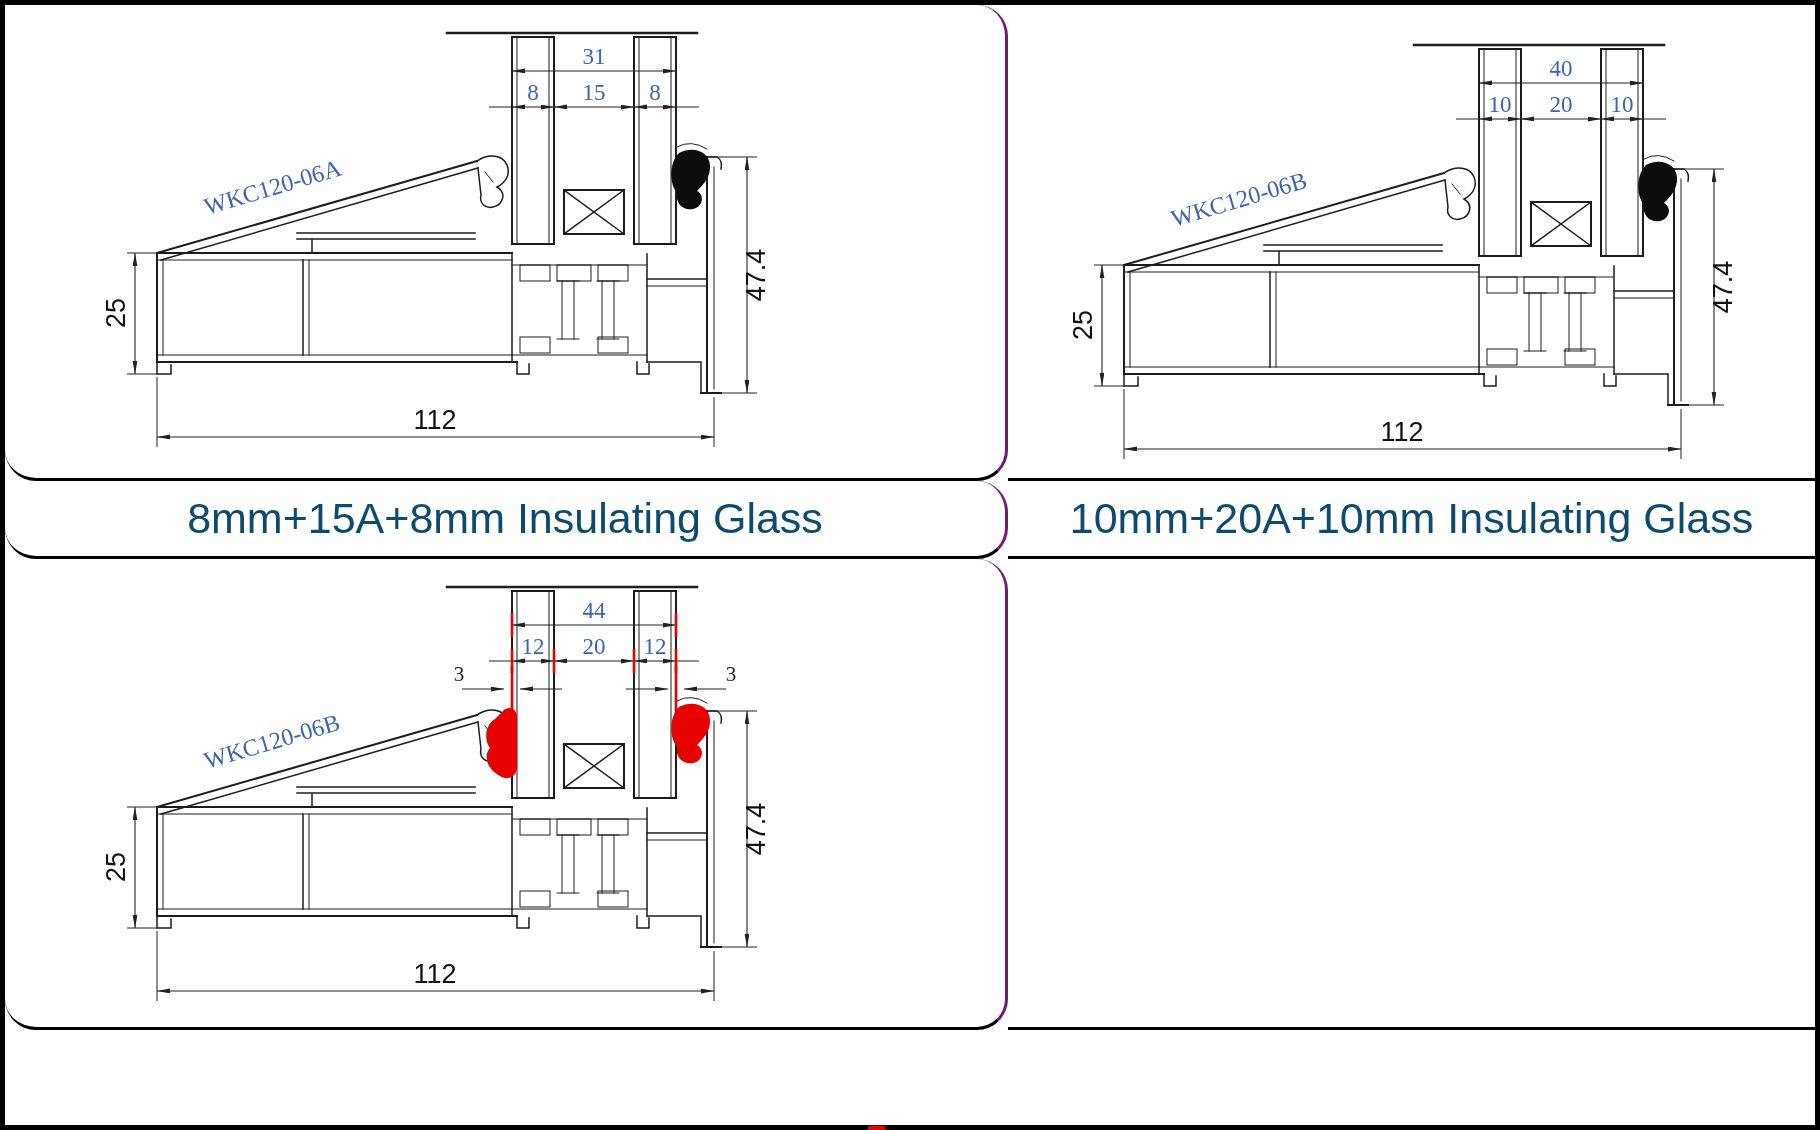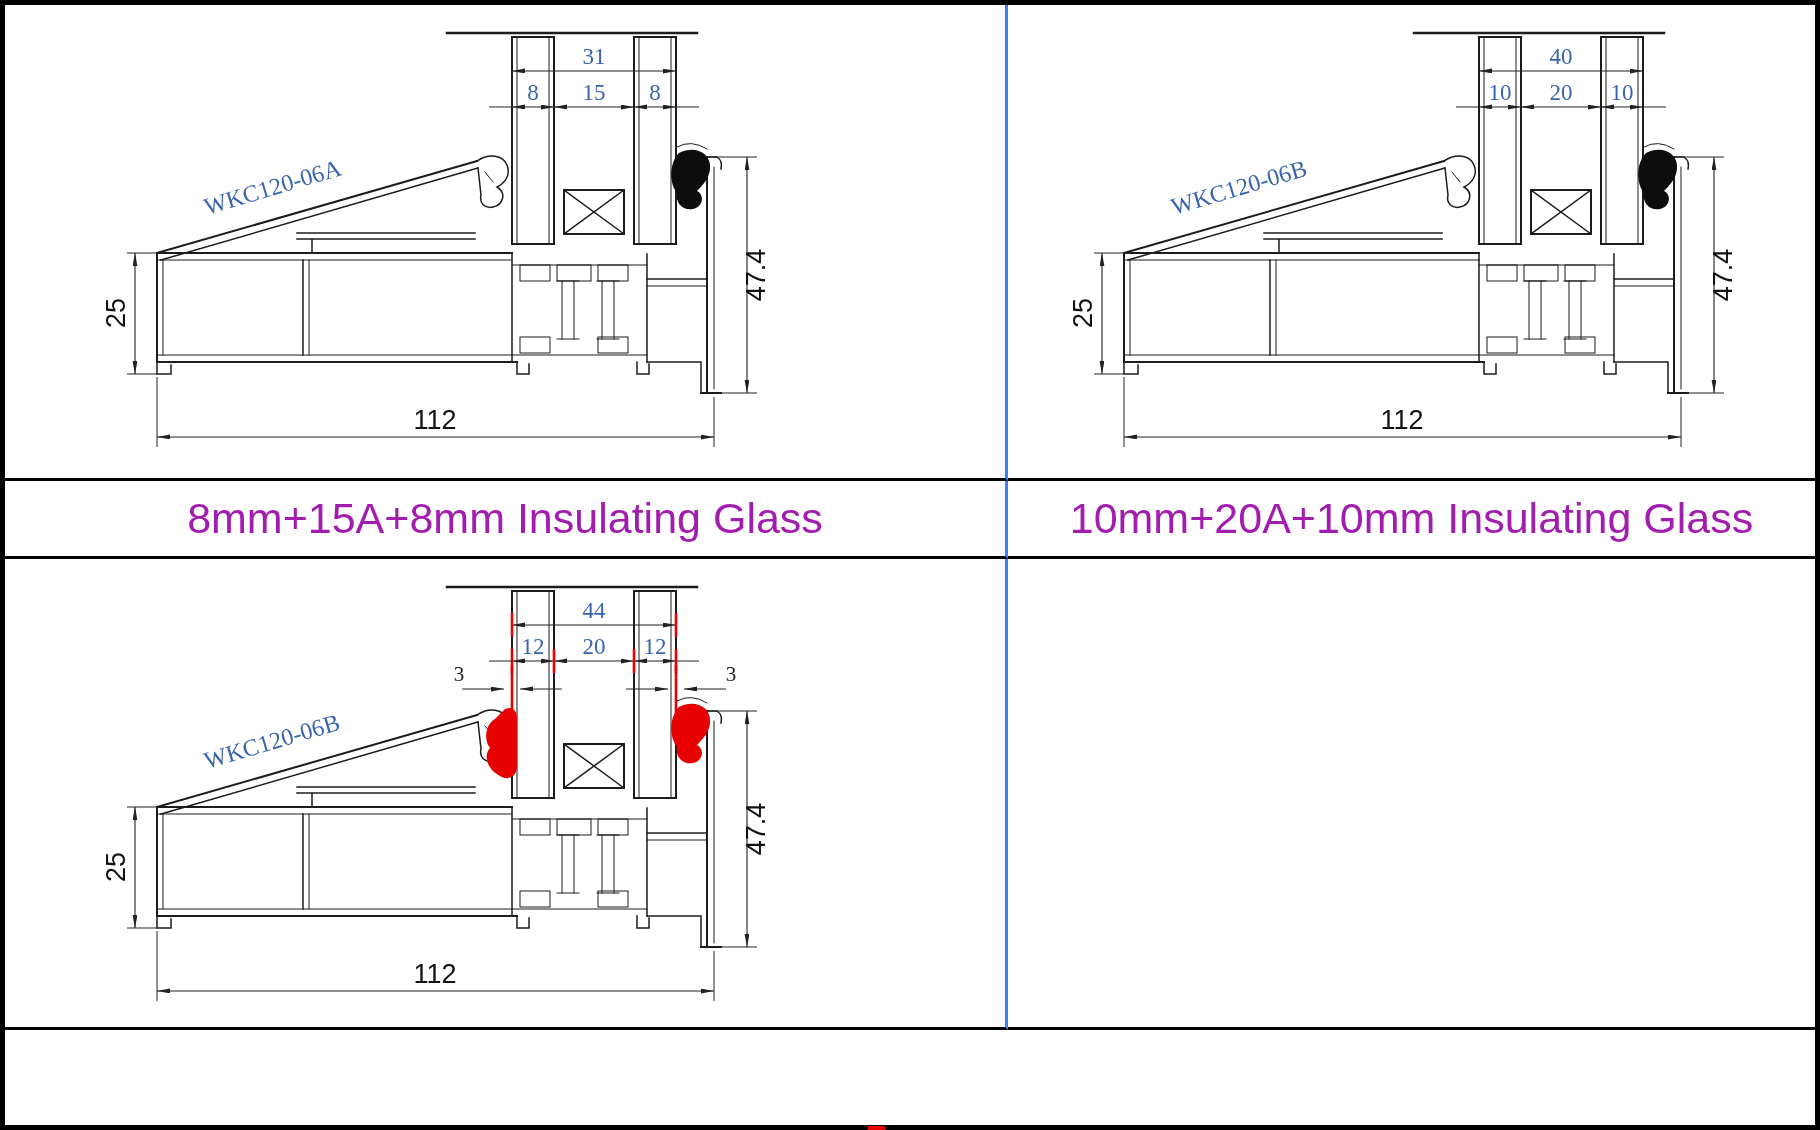--- a/index.html
+++ b/index.html
@@ -5,28 +5,28 @@
   html,body{margin:0;padding:0;background:#fff;}
   body{width:1820px;height:1130px;font-family:"Liberation Sans",sans-serif;}
   .sheet{
     position:relative;width:1820px;height:1130px;box-sizing:border-box;
     border:5px solid #000;background:#fff;
     display:grid;
     grid-template-columns:1003px auto;
     grid-template-rows:476px 78px 471px auto;
   }
   .cell{box-sizing:border-box;overflow:hidden;background:#fff;}
-  .b-r{border-right:3px solid #3b82f6;}
+  .b-r{border-right:3px solid #701a75;border-radius:31px;}
   .b-b{border-bottom:3px solid #000;}
   .cell-drawing{display:flex;align-items:flex-start;}
   .pad-left{padding-left:52px;padding-top:2px;}
-  .pad-right{padding-left:16px;padding-top:2px;}
+  .pad-right{padding-left:16px;padding-top:14px;}
   .cell-caption{display:flex;align-items:center;justify-content:center;}
   .caption-text{
-    font-size:43px;color:#a21caf;letter-spacing:0px;white-space:nowrap;
+    font-size:43px;color:#0c4a6e;letter-spacing:0px;white-space:nowrap;
     font-family:"Liberation Sans",sans-serif;
   }
   svg.drawing{display:block;}
   
   .p2{stroke:#1c1c1c;stroke-width:2;fill:none;stroke-linecap:square;}
   .p15{stroke:#1c1c1c;stroke-width:1.5;fill:none;stroke-linecap:square;}
   .p1{stroke:#1c1c1c;stroke-width:1;fill:none;stroke-linecap:square;}
   .p25{stroke:#1c1c1c;stroke-width:2.5;fill:none;stroke-linecap:square;}
   
   .dim{stroke:#222;stroke-width:1.1;fill:none;marker-start:url(#arr);marker-end:url(#arr);}

